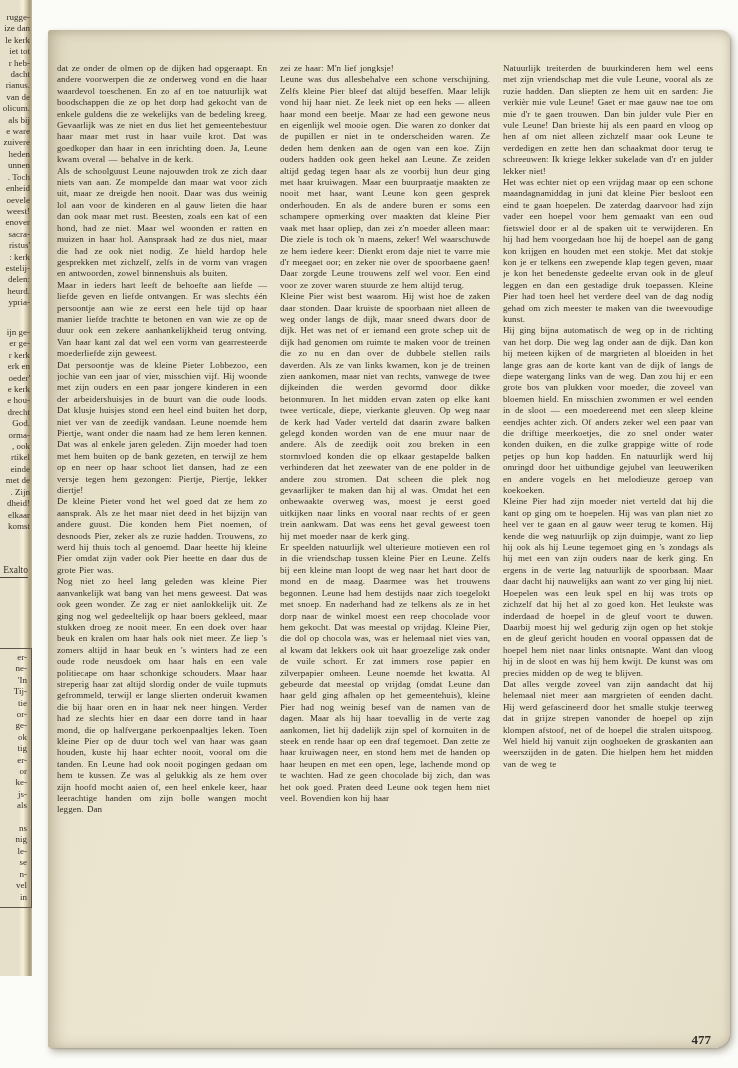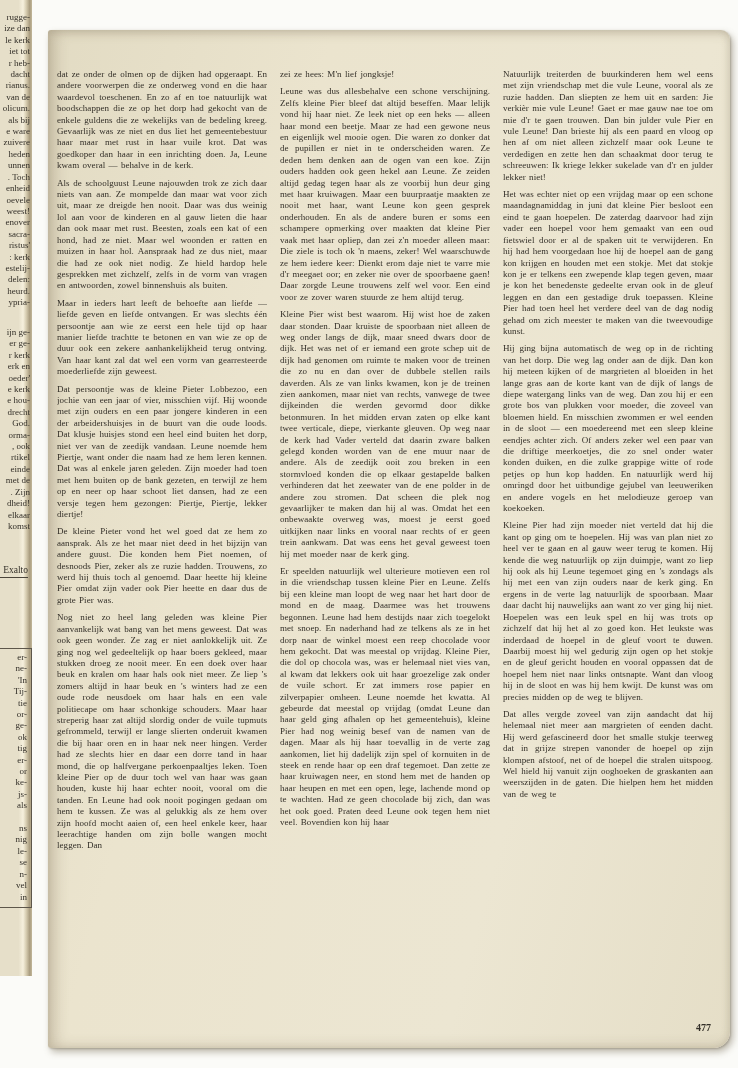--- a/index.html
+++ b/index.html
@@ -43,25 +43,24 @@
   }
   .columns {
     position:absolute; left:9px; right:17px; top:33px; bottom:40px;
     display:flex; gap:13px;
   }
   .col { flex:1 1 0; overflow:hidden; }
   .col p {
     font-size:9px; line-height:11.4px; color:#332f28;
     text-align:justify; word-spacing:1px; letter-spacing:.05px;
     hyphens:auto;
-    margin-top:6px;
   }
   .page-number {
-    position:absolute; right:19px; bottom:15px;
-    font-size:10px; font-weight:bold; color:#332f28;
+    position:absolute; right:19px; bottom:0;
+    font-size:13px; font-weight:bold; color:#332f28;
   }
 </style>
 </head>
 <body>
 
 <div class="prev-strip">
   <div class="strip-text" style="top:12px;">
       <p class="frag">rugge-</p>
       <p class="frag">ize dan</p>
       <p class="frag">le kerk</p>
@@ -140,21 +139,21 @@
   <div class="columns">
     <div class="col">
         <p class="">dat ze onder de olmen op de dijken had opgeraapt. En andere voorwerpen die ze onderweg vond en die haar waardevol toeschenen. En zo af en toe natuurlijk wat boodschappen die ze op het dorp had gekocht van de enkele guldens die ze wekelijks van de bedeling kreeg. Gevaarlijk was ze niet en dus liet het gemeentebestuur haar maar met rust in haar vuile krot. Dat was goedkoper dan haar in een inrichting doen. Ja, Leune kwam overal — behalve in de kerk.</p>
         <p class="">Als de schoolguust Leune najouwden trok ze zich daar niets van aan. Ze mompelde dan maar wat voor zich uit, maar ze dreigde hen nooit. Daar was dus weinig lol aan voor de kinderen en al gauw lieten die haar dan ook maar met rust. Beesten, zoals een kat of een hond, had ze niet. Maar wel woonden er ratten en muizen in haar hol. Aanspraak had ze dus niet, maar die had ze ook niet nodig. Ze hield hardop hele gesprekken met zichzelf, zelfs in de vorm van vragen en antwoorden, zowel binnenshuis als buiten.</p>
         <p class="">Maar in ieders hart leeft de behoefte aan liefde — liefde geven en liefde ontvangen. Er was slechts één persoontje aan wie ze eerst een hele tijd op haar manier liefde trachtte te betonen en van wie ze op de duur ook een zekere aanhankelijkheid terug ontving. Van haar kant zal dat wel een vorm van gearresteerde moederliefde zijn geweest.</p>
         <p class="">Dat persoontje was de kleine Pieter Lobbezoo, een jochie van een jaar of vier, misschien vijf. Hij woonde met zijn ouders en een paar jongere kinderen in een der arbeidershuisjes in de buurt van die oude loods. Dat klusje huisjes stond een heel eind buiten het dorp, niet ver van de zeedijk vandaan. Leune noemde hem Piertje, want onder die naam had ze hem leren kennen. Dat was al enkele jaren geleden. Zijn moeder had toen met hem buiten op de bank gezeten, en terwijl ze hem op en neer op haar schoot liet dansen, had ze een versje tegen hem gezongen: Piertje, Piertje, lekker diertje!</p>
         <p class="">De kleine Pieter vond het wel goed dat ze hem zo aansprak. Als ze het maar niet deed in het bijzijn van andere guust. Die konden hem Piet noemen, of desnoods Pier, zeker als ze ruzie hadden. Trouwens, zo werd hij thuis toch al genoemd. Daar heette hij kleine Pier omdat zijn vader ook Pier heette en daar dus de grote Pier was.</p>
         <p class="">Nog niet zo heel lang geleden was kleine Pier aanvankelijk wat bang van het mens geweest. Dat was ook geen wonder. Ze zag er niet aanlokkelijk uit. Ze ging nog wel gedeeltelijk op haar boers gekleed, maar stukken droeg ze nooit meer. En een doek over haar beuk en kralen om haar hals ook niet meer. Ze liep 's zomers altijd in haar beuk en 's winters had ze een oude rode neusdoek om haar hals en een vale politiecape om haar schonkige schouders. Maar haar streperig haar zat altijd slordig onder de vuile tupmuts gefrommeld, terwijl er lange slierten onderuit kwamen die bij haar oren en in haar nek neer hingen. Verder had ze slechts hier en daar een dorre tand in haar mond, die op halfvergane perkoenpaaltjes leken. Toen kleine Pier op de duur toch wel van haar was gaan houden, kuste hij haar echter nooit, vooral om die tanden. En Leune had ook nooit pogingen gedaan om hem te kussen. Ze was al gelukkig als ze hem over zijn hoofd mocht aaien of, een heel enkele keer, haar leerachtige handen om zijn bolle wangen mocht leggen. Dan</p>
       </div>
     <div class="col">
-        <p class="">zei ze hees: M'n lief jongksje!</p>
+        <p class="">zei ze haar: M'n lief jongksje!</p>
         <p class="">Leune was dus allesbehalve een schone verschijning. Zelfs kleine Pier bleef dat altijd beseffen. Maar lelijk vond hij haar niet. Ze leek niet op een heks — alleen haar mond een beetje. Maar ze had een gewone neus en eigenlijk wel mooie ogen. Die waren zo donker dat de pupillen er niet in te onderscheiden waren. Ze deden hem denken aan de ogen van een koe. Zijn ouders hadden ook geen hekel aan Leune. Ze zeiden altijd gedag tegen haar als ze voorbij hun deur ging met haar kruiwagen. Maar een buurpraatje maakten ze nooit met haar, want Leune kon geen gesprek onderhouden. En als de andere buren er soms een schampere opmerking over maakten dat kleine Pier vaak met haar opliep, dan zei z'n moeder alleen maar: Die ziele is toch ok 'n maens, zeker! Wel waarschuwde ze hem iedere keer: Dienkt erom daje niet te varre mie d'r meegaet oor; en zeker nie over de spoorbaene gaen! Daar zorgde Leune trouwens zelf wel voor. Een eind voor ze zover waren stuurde ze hem altijd terug.</p>
         <p class="">Kleine Pier wist best waarom. Hij wist hoe de zaken daar stonden. Daar kruiste de spoorbaan niet alleen de weg onder langs de dijk, maar sneed dwars door de dijk. Het was net of er iemand een grote schep uit de dijk had genomen om ruimte te maken voor de treinen die zo nu en dan over de dubbele stellen rails daverden. Als ze van links kwamen, kon je de treinen zien aankomen, maar niet van rechts, vanwege de twee dijkeinden die werden gevormd door dikke betonmuren. In het midden ervan zaten op elke kant twee verticale, diepe, vierkante gleuven. Op weg naar de kerk had Vader verteld dat daarin zware balken gelegd konden worden van de ene muur naar de andere. Als de zeedijk ooit zou breken in een stormvloed konden die op elkaar gestapelde balken verhinderen dat het zeewater van de ene polder in de andere zou stromen. Dat scheen die plek nog gevaarlijker te maken dan hij al was. Omdat het een onbewaakte overweg was, moest je eerst goed uitkijken naar links en vooral naar rechts of er geen trein aankwam. Dat was eens het geval geweest toen hij met moeder naar de kerk ging.</p>
         <p class="">Er speelden natuurlijk wel ulterieure motieven een rol in die vriendschap tussen kleine Pier en Leune. Zelfs bij een kleine man loopt de weg naar het hart door de mond en de maag. Daarmee was het trouwens begonnen. Leune had hem destijds naar zich toegelokt met snoep. En naderhand had ze telkens als ze in het dorp naar de winkel moest een reep chocolade voor hem gekocht. Dat was meestal op vrijdag. Kleine Pier, die dol op chocola was, was er helemaal niet vies van, al kwam dat lekkers ook uit haar groezelige zak onder de vuile schort. Er zat immers rose papier en zilverpapier omheen. Leune noemde het kwatta. Al gebeurde dat meestal op vrijdag (omdat Leune dan haar geld ging afhalen op het gemeentehuis), kleine Pier had nog weinig besef van de namen van de dagen. Maar als hij haar toevallig in de verte zag aankomen, liet hij dadelijk zijn spel of kornuiten in de steek en rende haar op een draf tegemoet. Dan zette ze haar kruiwagen neer, en stond hem met de handen op haar heupen en met een open, lege, lachende mond op te wachten. Had ze geen chocolade bij zich, dan was het ook goed. Praten deed Leune ook tegen hem niet veel. Bovendien kon hij haar</p>
       </div>
     <div class="col">
         <p class="">Natuurlijk treiterden de buurkinderen hem wel eens met zijn vriendschap met die vule Leune, vooral als ze ruzie hadden. Dan sliepten ze hem uit en sarden: Jie verkièr mie vule Leune! Gaet er mae gauw nae toe om mie d'r te gaen trouwen. Dan bin julder vule Pier en vule Leune! Dan brieste hij als een paard en vloog op hen af om niet alleen zichzelf maar ook Leune te verdedigen en zette hen dan schaakmat door terug te schreeuwen: Ik kriege lekker sukelade van d'r en julder lekker niet!</p>
         <p class="">Het was echter niet op een vrijdag maar op een schone maandagnamiddag in juni dat kleine Pier besloot een eind te gaan hoepelen. De zaterdag daarvoor had zijn vader een hoepel voor hem gemaakt van een oud fietswiel door er al de spaken uit te verwijderen. En hij had hem voorgedaan hoe hij de hoepel aan de gang kon krijgen en houden met een stokje. Met dat stokje kon je er telkens een zwepende klap tegen geven, maar je kon het benedenste gedeelte ervan ook in de gleuf leggen en dan een gestadige druk toepassen. Kleine Pier had toen heel het verdere deel van de dag nodig gehad om zich meester te maken van die tweevoudige kunst.</p>
         <p class="">Hij ging bijna automatisch de weg op in de richting van het dorp. Die weg lag onder aan de dijk. Dan kon hij meteen kijken of de margrieten al bloeiden in het lange gras aan de korte kant van de dijk of langs de diepe watergang links van de weg. Dan zou hij er een grote bos van plukken voor moeder, die zoveel van bloemen hield. En misschien zwommen er wel eenden in de sloot — een moedereend met een sleep kleine eendjes achter zich. Of anders zeker wel een paar van die driftige meerkoetjes, die zo snel onder water konden duiken, en die zulke grappige witte of rode petjes op hun kop hadden. En natuurlijk werd hij omringd door het uitbundige gejubel van leeuweriken en andere vogels en het melodieuze geroep van koekoeken.</p>
         <p class="">Kleine Pier had zijn moeder niet verteld dat hij die kant op ging om te hoepelen. Hij was van plan niet zo heel ver te gaan en al gauw weer terug te komen. Hij kende die weg natuurlijk op zijn duimpje, want zo liep hij ook als hij Leune tegemoet ging en 's zondags als hij met een van zijn ouders naar de kerk ging. En ergens in de verte lag natuurlijk de spoorbaan. Maar daar dacht hij nauwelijks aan want zo ver ging hij niet. Hoepelen was een leuk spel en hij was trots op zichzelf dat hij het al zo goed kon. Het leukste was inderdaad de hoepel in de gleuf voort te duwen. Daarbij moest hij wel gedurig zijn ogen op het stokje en de gleuf gericht houden en vooral oppassen dat de hoepel hem niet naar links ontsnapte. Want dan vloog hij in de sloot en was hij hem kwijt. De kunst was om precies midden op de weg te blijven.</p>
         <p class="">Dat alles vergde zoveel van zijn aandacht dat hij helemaal niet meer aan margrieten of eenden dacht. Hij werd gefascineerd door het smalle stukje teerweg dat in grijze strepen vanonder de hoepel op zijn klompen afstoof, net of de hoepel die stralen uitspoog. Wel hield hij vanuit zijn ooghoeken de graskanten aan weerszijden in de gaten. Die hielpen hem het midden van de weg te</p>

